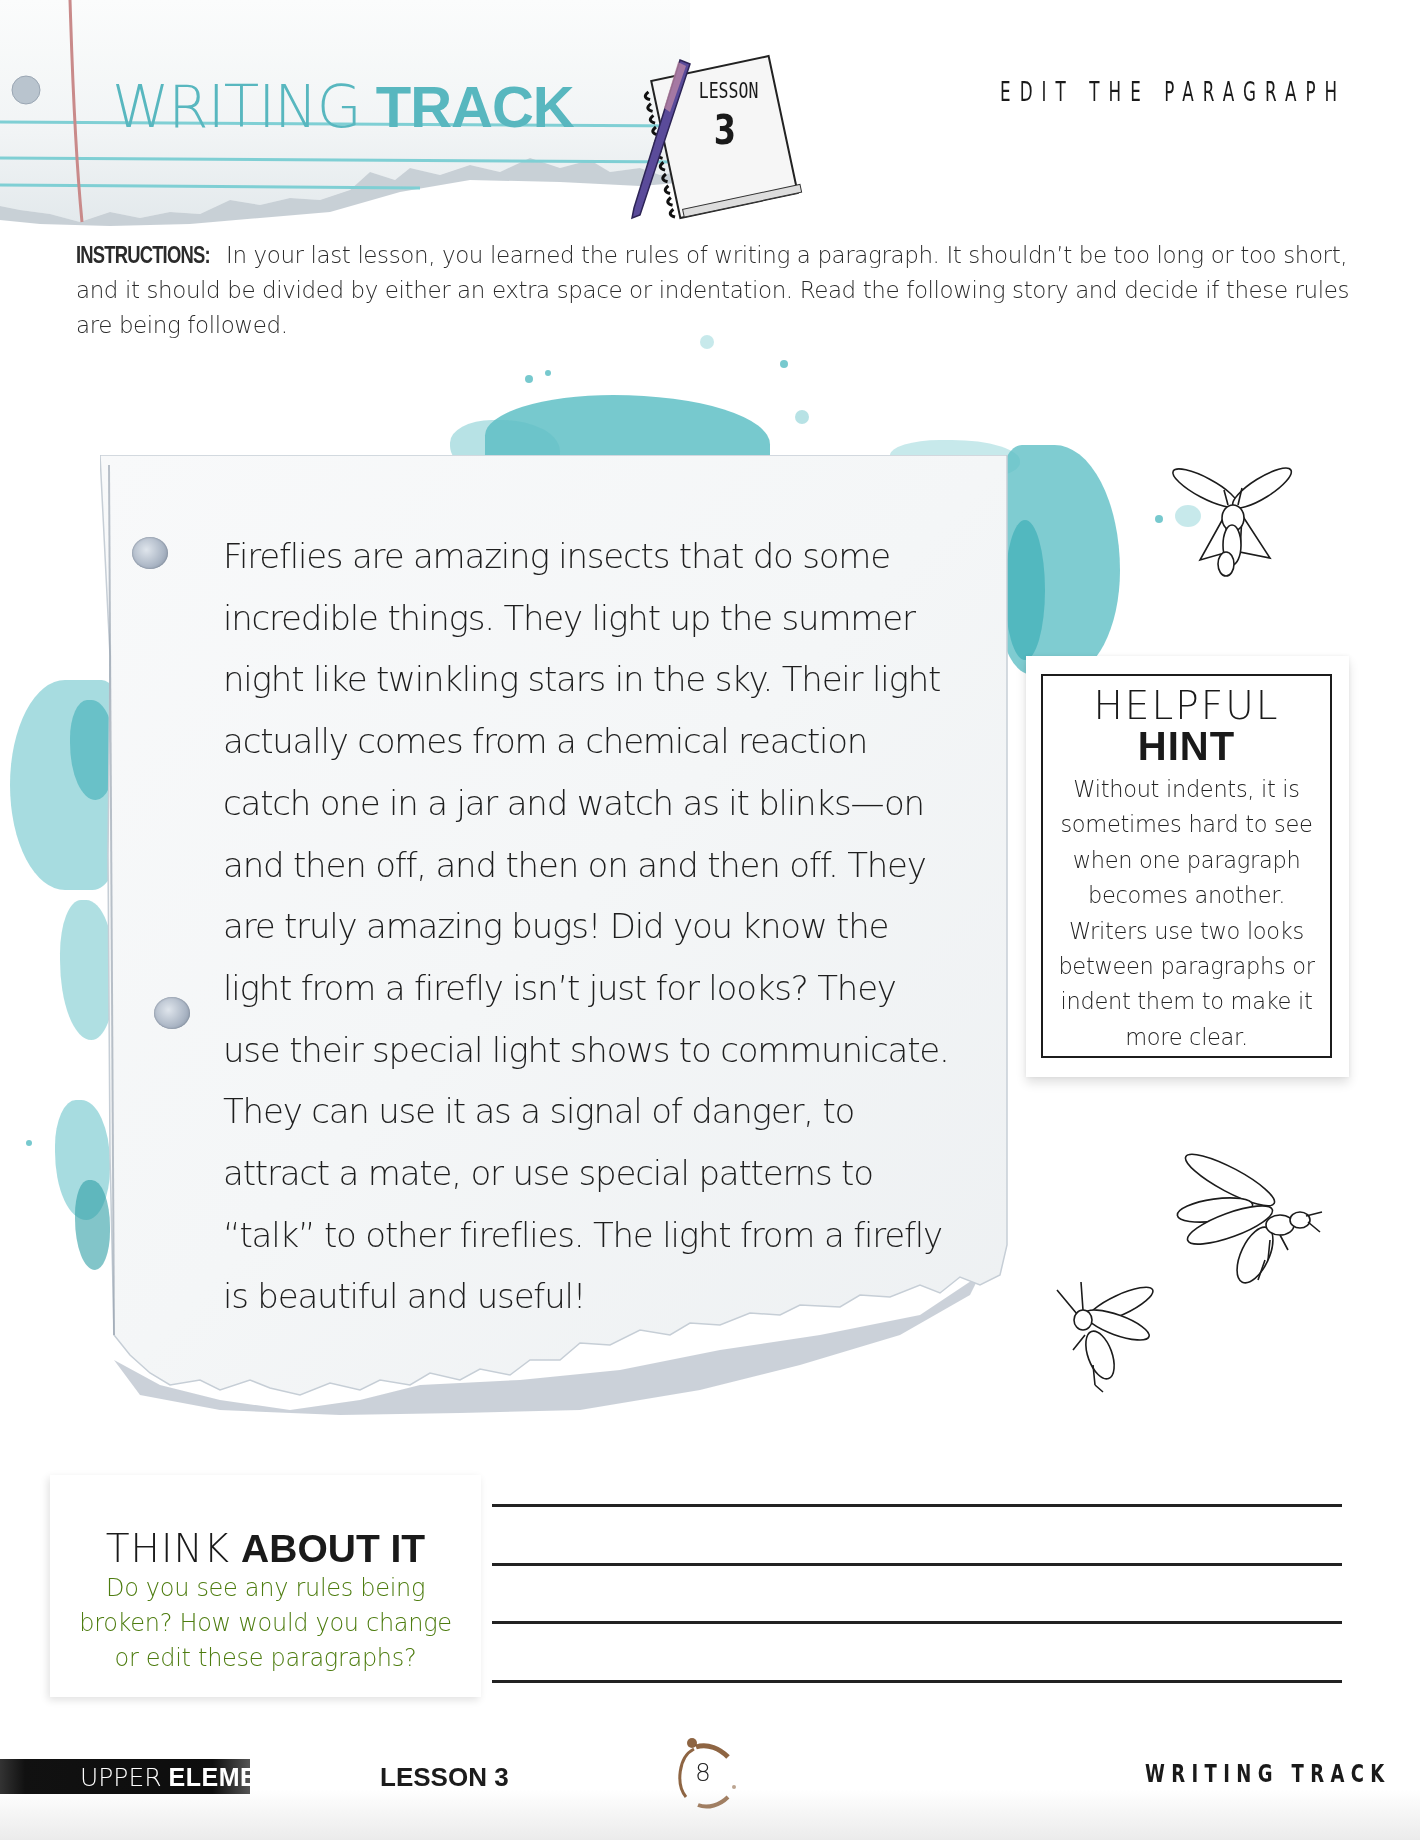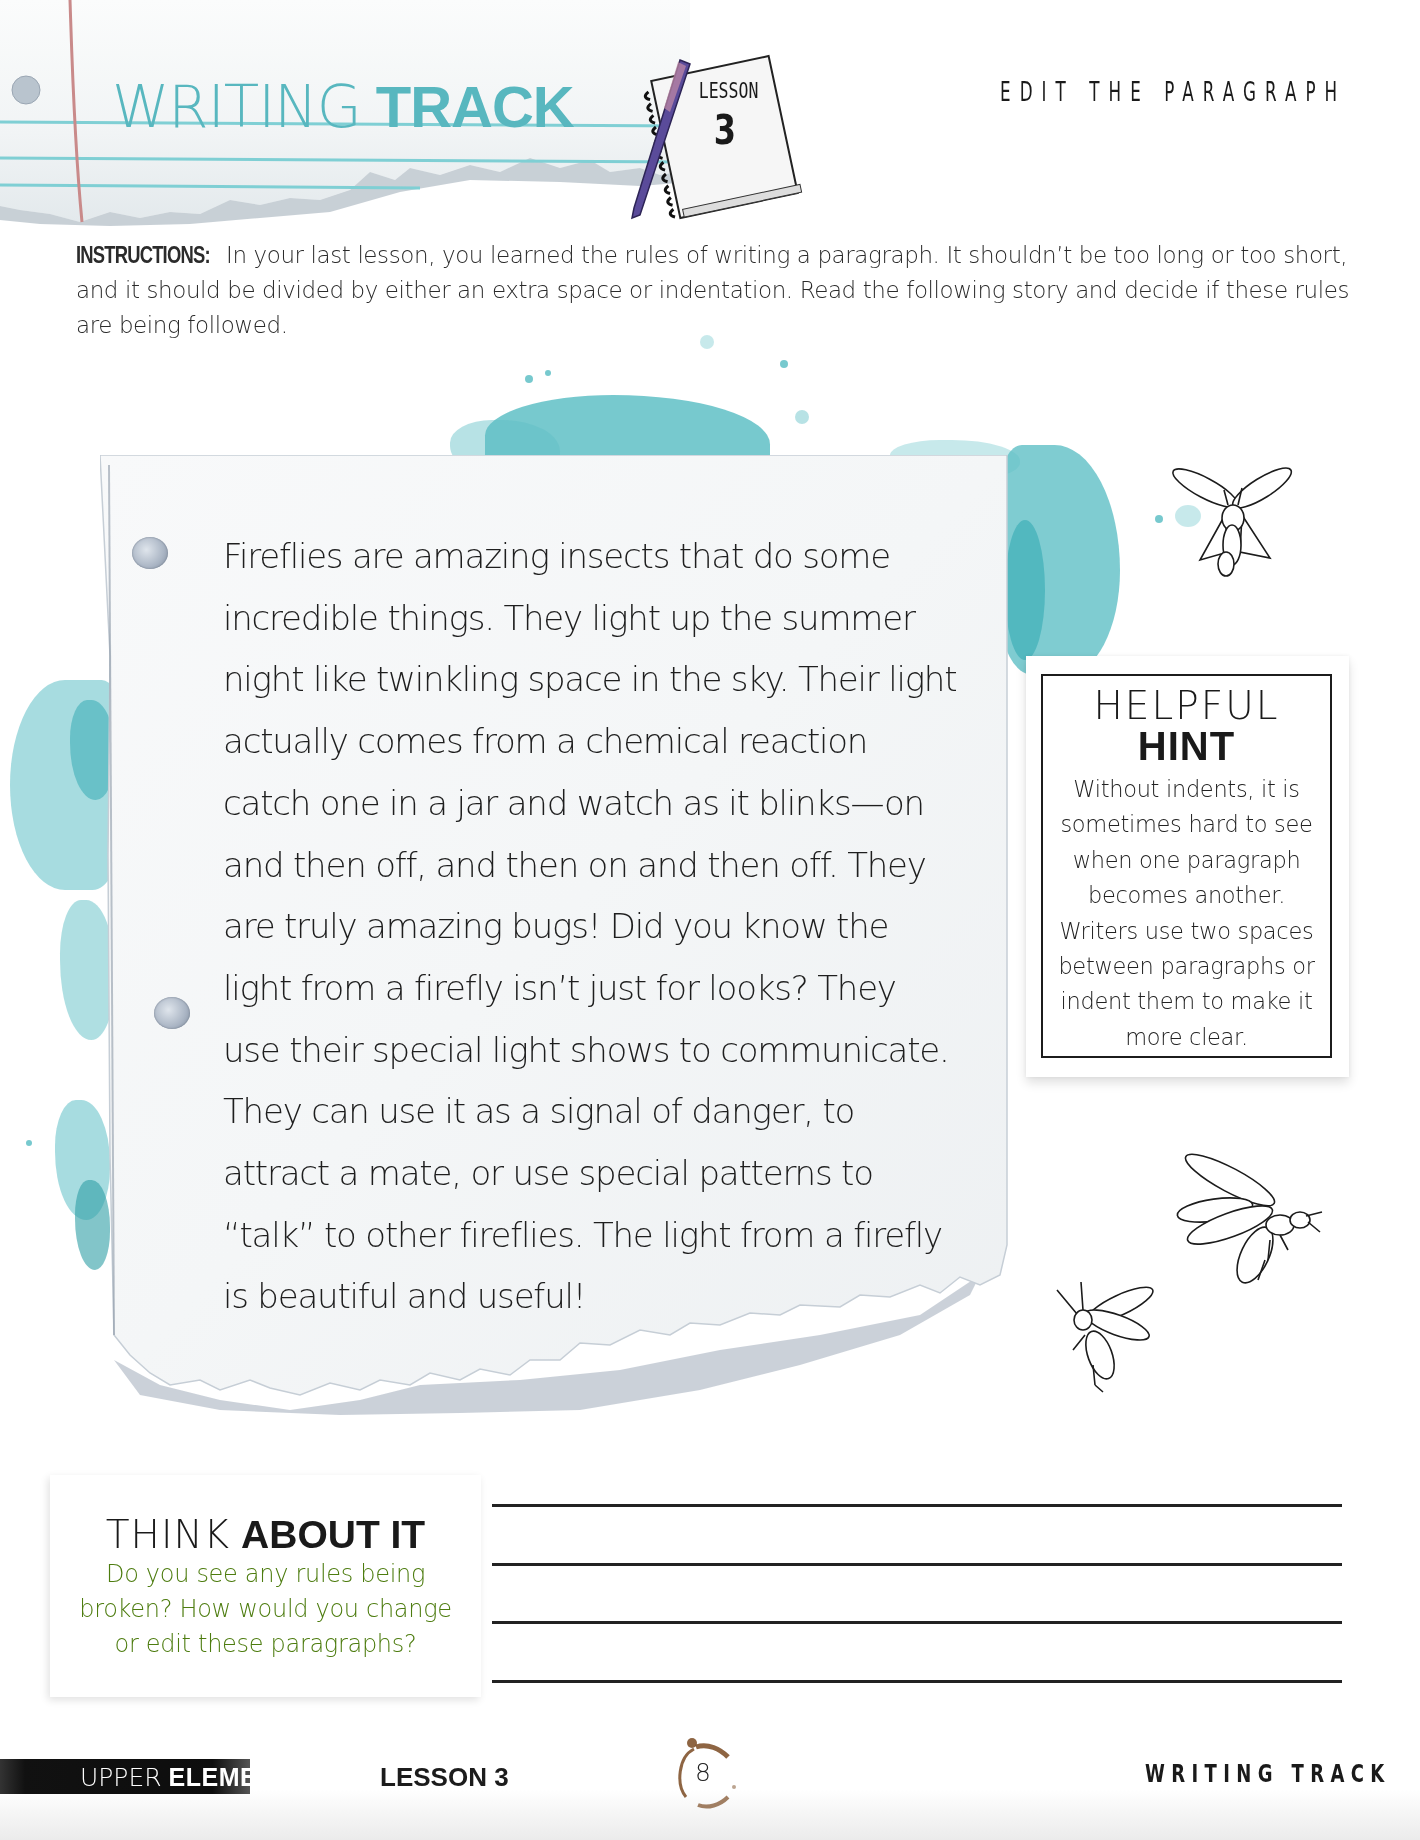--- a/index.html
+++ b/index.html
@@ -33,21 +33,21 @@
 
   
   .hint-card { left:1026px; top:656px; width:323px; height:421px; background:#fff; box-shadow:0 6px 10px rgba(0,0,0,0.12), 0 0 4px rgba(0,0,0,0.06); }
   .hint-inner { left:1041px; top:674px; width:291px; height:384px; border:2px solid #1c1c1c; box-sizing:border-box; text-align:center; }
   .hint-title1 { display:block; margin-top:10px; font-size:39px; line-height:40px; letter-spacing:2px; font-family:"DejaVu Sans", sans-serif; font-weight:200; color:#1a1a1a; }
   .hint-title2 { display:block; font-size:40px; line-height:40px; font-weight:bold; letter-spacing:1px; color:#1a1a1a; }
   .hint-body { display:block; margin-top:6px; font-size:22.5px; line-height:35.4px; font-family:"DejaVu Sans", sans-serif; font-weight:200; color:#222; letter-spacing:-0.3px; }
 
   
   .think-card { left:50px; top:1475px; width:431px; height:222px; background:#fff; box-shadow:-2px 3px 8px rgba(0,0,0,0.12); text-align:center; }
-  .think-title { display:block; margin-top:40px; font-size:39px; line-height:40px; white-space:nowrap; color:#1a1a1a; }
+  .think-title { display:block; margin-top:54px; font-size:39px; line-height:40px; white-space:nowrap; color:#1a1a1a; }
   .think-title .l { font-family:"DejaVu Sans", sans-serif; font-weight:200; letter-spacing:1px; }
   .think-title .b { font-weight:bold; }
   .think-body { display:block; margin-top:2px; font-size:24px; line-height:35px; font-family:"DejaVu Sans", sans-serif; font-weight:200; color:#4d7c0f; letter-spacing:-0.3px; }
   .answer-line { left:492px; width:850px; height:3px; background:#222; }
 
   
   .foot-bar { left:0; top:1759px; width:250px; height:35px;
               background:linear-gradient(90deg, #333 0%, #111 10%, #0d0d0d 85%, #555 100%); }
   .foot-grade { left:80px; top:1762px; font-size:25px; color:#fff; white-space:nowrap; line-height:30px; }
   .foot-grade .l { font-family:"DejaVu Sans", sans-serif; font-weight:200; }
@@ -149,21 +149,21 @@
   <path d="M14,905 L60,930 L120,945 L190,955 L260,945 L320,930 L420,925 L520,915 L620,895 L720,880 L820,860 L880,820 L870,840 L800,880 L700,910 L600,935 L480,955 L360,958 L240,960 L120,955 L40,940 Z" fill="#8c9aab" opacity="0.45"></path>
   <path d="M0,0 L907,0 L907,790 L900,820 L880,830 L860,822 L840,838 L820,830 L790,842 L760,840 L740,852 L700,850 L680,860 L650,858 L620,870 L590,868 L570,880 L540,875 L510,890 L480,888 L460,905 L430,905 L410,920 L380,914 L360,925 L330,918 L310,930 L280,925 L260,935 L230,928 L200,940 L170,933 L150,925 L120,935 L100,925 L70,930 L50,918 L30,900 L14,880 L10,700 L8,400 L10,200 Z" fill="url(#pp)" stroke="#c6ced6" stroke-width="1.5"></path>
   <line x1="9" y1="10" x2="14" y2="880" stroke="#8e9aa8" stroke-width="2" opacity="0.6"></line>
 </svg>
 <div class="hole" style="left:132px;top:537px;"></div>
 <div class="hole" style="left:154px;top:997px;"></div>
 
 <div class="abs story">
   <span class="ln">Fireflies are amazing insects that do some</span>
   <span class="ln">incredible things. They light up the summer</span>
-  <span class="ln">night like twinkling space in the sky. Their light</span>
+  <span class="ln">night like twinkling stars in the sky. Their light</span>
   <span class="ln">actually comes from a chemical reaction</span>
   <span class="ln">catch one in a jar and watch as it blinks—on</span>
   <span class="ln">and then off, and then on and then off. They</span>
   <span class="ln">are truly amazing bugs! Did you know the</span>
   <span class="ln">light from a firefly isn’t just for looks? They</span>
   <span class="ln">use their special light shows to communicate.</span>
   <span class="ln">They can use it as a signal of danger, to</span>
   <span class="ln">attract a mate, or use special patterns to</span>
   <span class="ln">“talk” to other fireflies. The light from a firefly</span>
   <span class="ln">is beautiful and useful!</span>
@@ -204,21 +204,21 @@
 
 <div class="abs hint-card"></div>
 <div class="abs hint-inner">
   <span class="hint-title1">HELPFUL</span>
   <span class="hint-title2">HINT</span>
   <span class="hint-body">
     <span style="display:block">Without indents, it is</span>
     <span style="display:block">sometimes hard to see</span>
     <span style="display:block">when one paragraph</span>
     <span style="display:block">becomes another.</span>
-    <span style="display:block">Writers use two spaces</span>
+    <span style="display:block">Writers use two looks</span>
     <span style="display:block">between paragraphs or</span>
     <span style="display:block">indent them to make it</span>
     <span style="display:block">more clear.</span>
   </span>
 </div>
 
 <div class="abs think-card">
   <span class="think-title">
     <span class="l">THINK</span>
     <span class="b">ABOUT IT</span>

